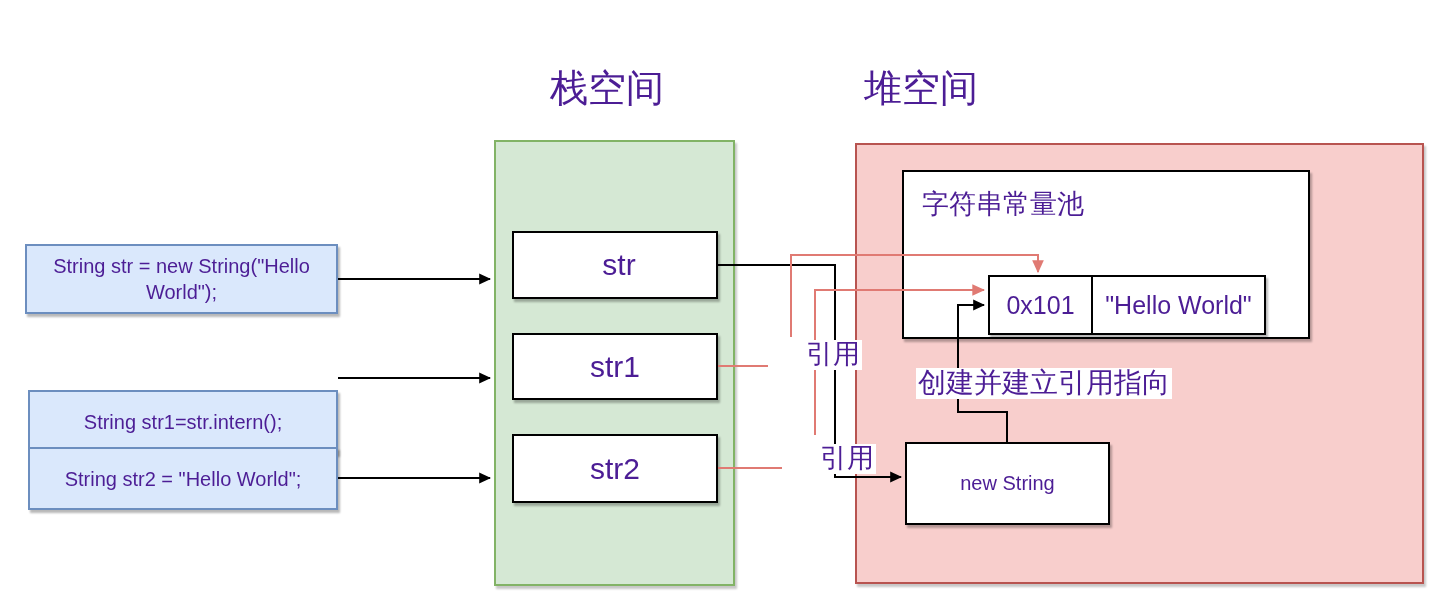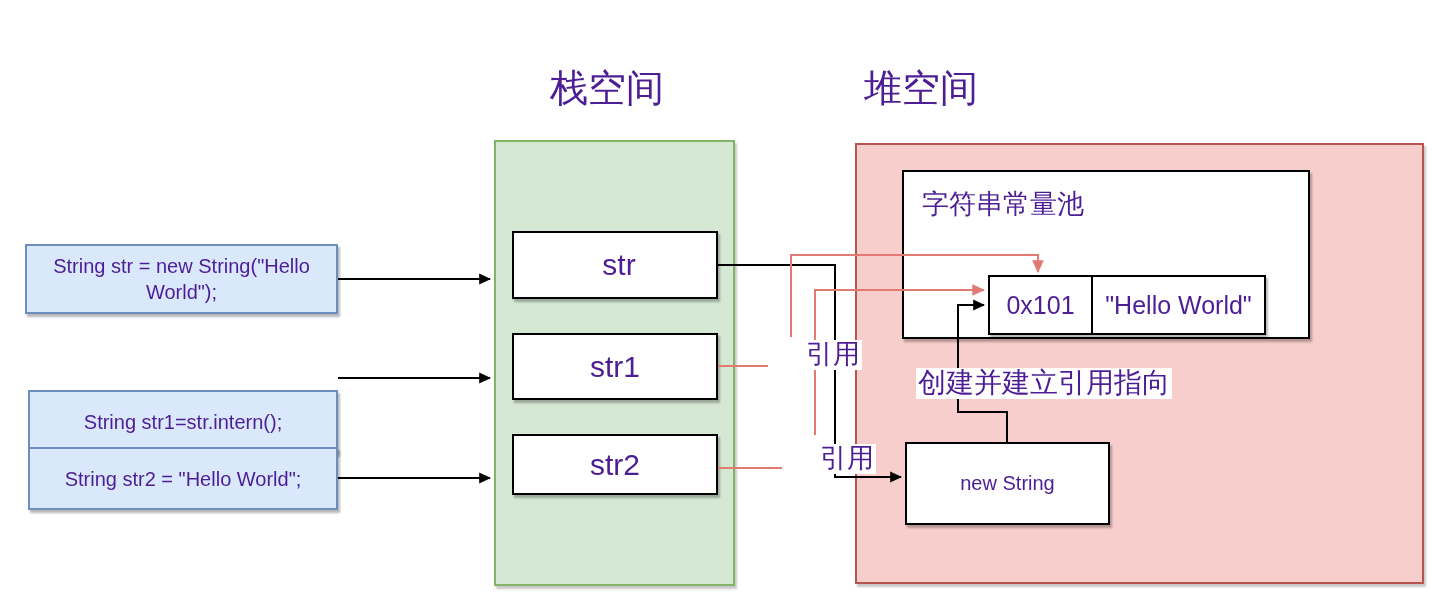--- a/index.html
+++ b/index.html
@@ -21,21 +21,21 @@
   .codebox.b2{left:28px;top:348px;width:310px;height:64px;margin-top:42px;}
   .codebox.b3{left:28px;top:447px;width:310px;height:63px;}
   .whitebox{
     position:absolute;box-sizing:border-box;background:#ffffff;border:2px solid #000;
     display:flex;align-items:center;justify-content:center;z-index:1;
     box-shadow:2px 3px 2px rgba(0,0,0,0.28);
   }
   .varbox{font-size:30px;left:512px;width:206px;}
   .varbox.v1{top:231px;height:68px;padding-left:8px;}
   .varbox.v2{top:333px;height:67px;}
-  .varbox.v3{top:434px;height:61px;}
+  .varbox.v3{top:434px;height:69px;}
   .pool{left:902px;top:170px;width:408px;height:169px;display:block;}
   .pool-title{position:absolute;left:18px;top:14px;font-size:27px;white-space:nowrap;}
   .entry{left:988px;top:275px;width:278px;height:60px;display:flex;align-items:stretch;padding:0;}
   .entry .cell{display:flex;align-items:center;justify-content:center;font-size:25px;white-space:nowrap;text-align:center;}
   .entry .addr{width:101px;border-right:2px solid #000;}
   .entry .val{flex:1;}
   .newstr{left:905px;top:442px;width:205px;height:83px;font-size:20px;}
   .lbl{position:absolute;background:#ffffff;font-size:27px;line-height:1.1;padding:0 2px;white-space:nowrap;z-index:3;margin-left:40px;}
   .lbl.ref1{left:764px;top:340px;}
   .lbl.ref2{left:778px;top:444px;}

